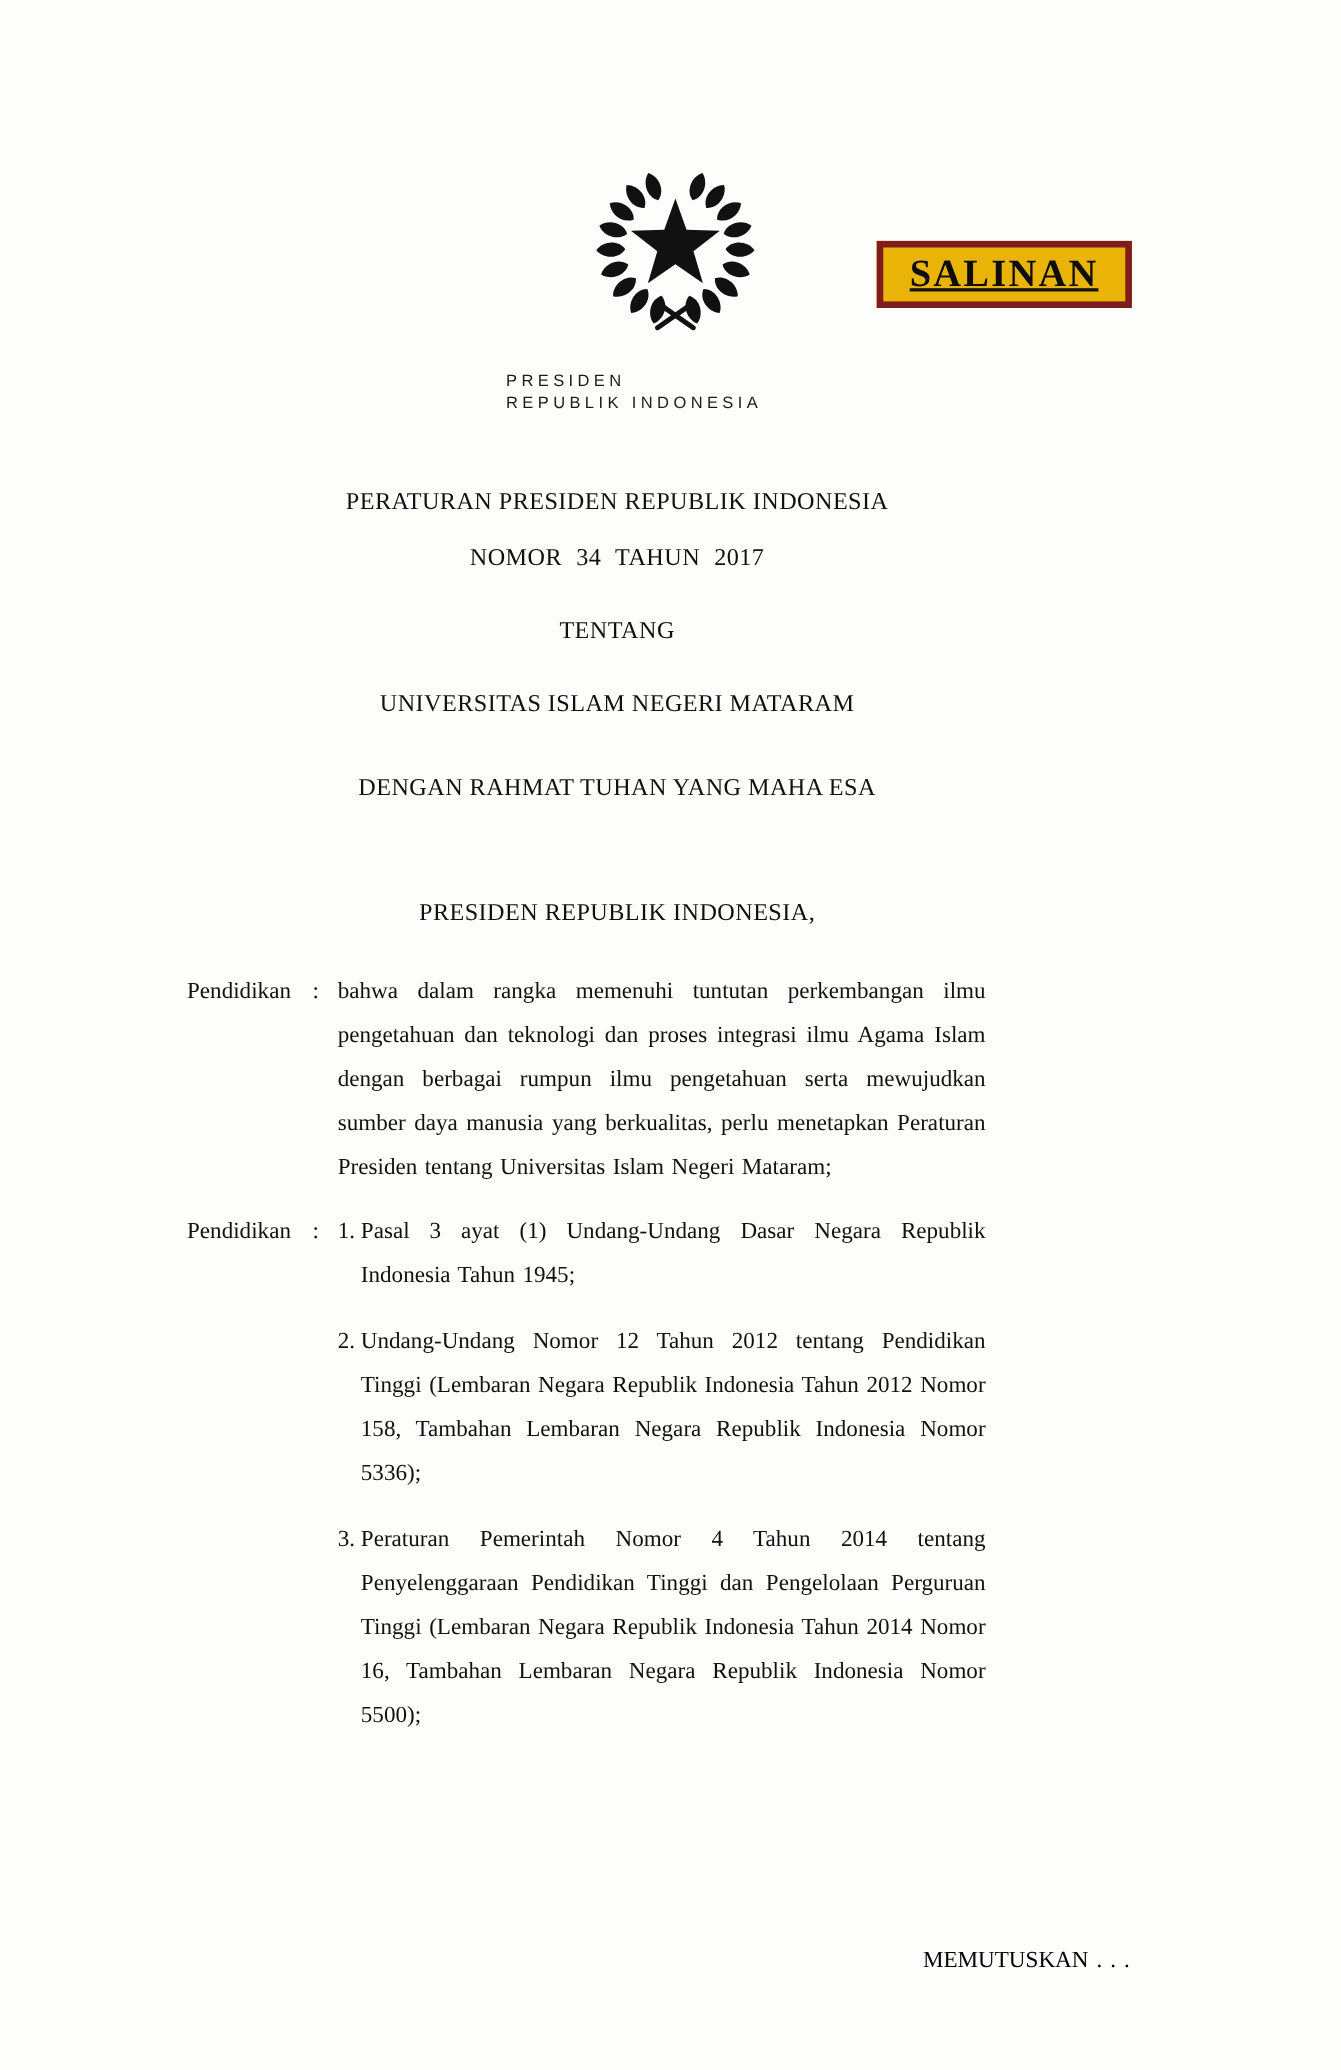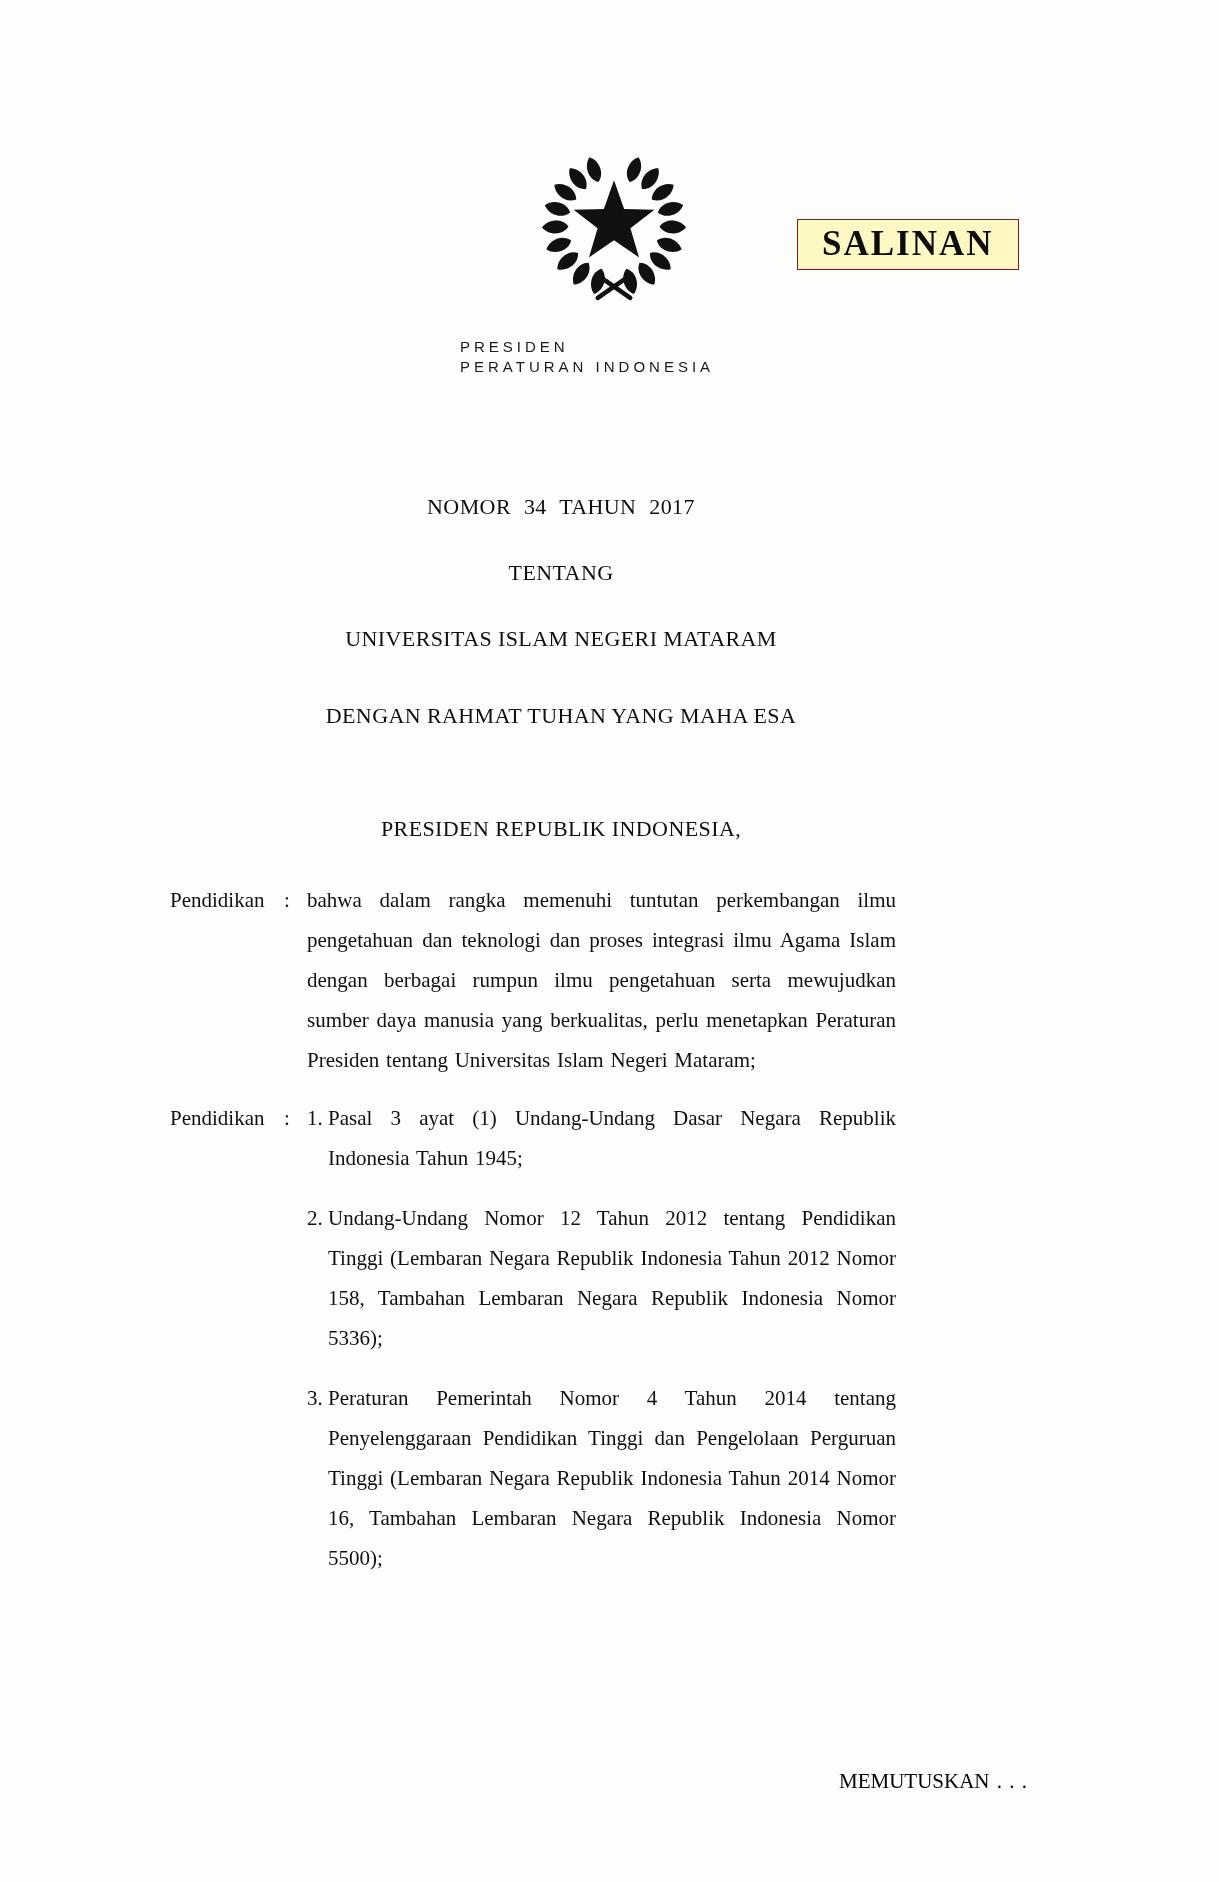--- a/index.html
+++ b/index.html
@@ -22,23 +22,24 @@
     top: 152px;
     width: 152px;
     height: 152px;
   }
 
   
   .stamp-box {
     position: absolute;
     left: 797px;
     top: 219px;
-    border: 1px solid #7f1d1d;
+    border: 6px solid #7f1d1d;
     padding: 6px 24px 8px 24px;
-    background: #fef9c3;
+    background: #eab308;
+    text-decoration: underline;
   }
   .stamp-text {
     font-family: "Liberation Serif", serif;
     font-weight: 700;
     font-size: 35px;
     letter-spacing: 2px;
     color: #0d0d0d;
     line-height: 1;
   }
 
@@ -148,23 +149,24 @@
     <polygon fill="#111" points="75,28 85,56.2 114.9,57 91.2,75.3 99.7,104 75,87 50.3,104 58.8,75.3 35.1,57 65,56.2"></polygon>
     <path d="M59,144 L92,121 M91,144 L58,121" stroke="#111" stroke-width="4.5" stroke-linecap="round"></path>
   </svg>
 
   <div class="stamp-box">
     <div class="stamp-text">SALINAN</div>
   </div>
 
   <div class="letterhead">
     <div>PRESIDEN</div>
-    <div>PERATURAN INDONESIA</div>
+    <div>REPUBLIK INDONESIA</div>
   </div>
 
+  <div class="title-block t-line1">PERATURAN PRESIDEN REPUBLIK INDONESIA</div>
   <div class="title-block t-line2">NOMOR 34 TAHUN 2017</div>
   <div class="title-block t-line3">TENTANG</div>
   <div class="title-block t-subject">UNIVERSITAS ISLAM NEGERI MATARAM</div>
   <div class="title-block t-issuer">PRESIDEN REPUBLIK INDONESIA,</div>
   <div class="title-block t-invocation">DENGAN RAHMAT TUHAN YANG MAHA ESA</div>
 
   <div class="considerations">
 
     <div class="row">
       <div class="label">Pendidikan</div>

